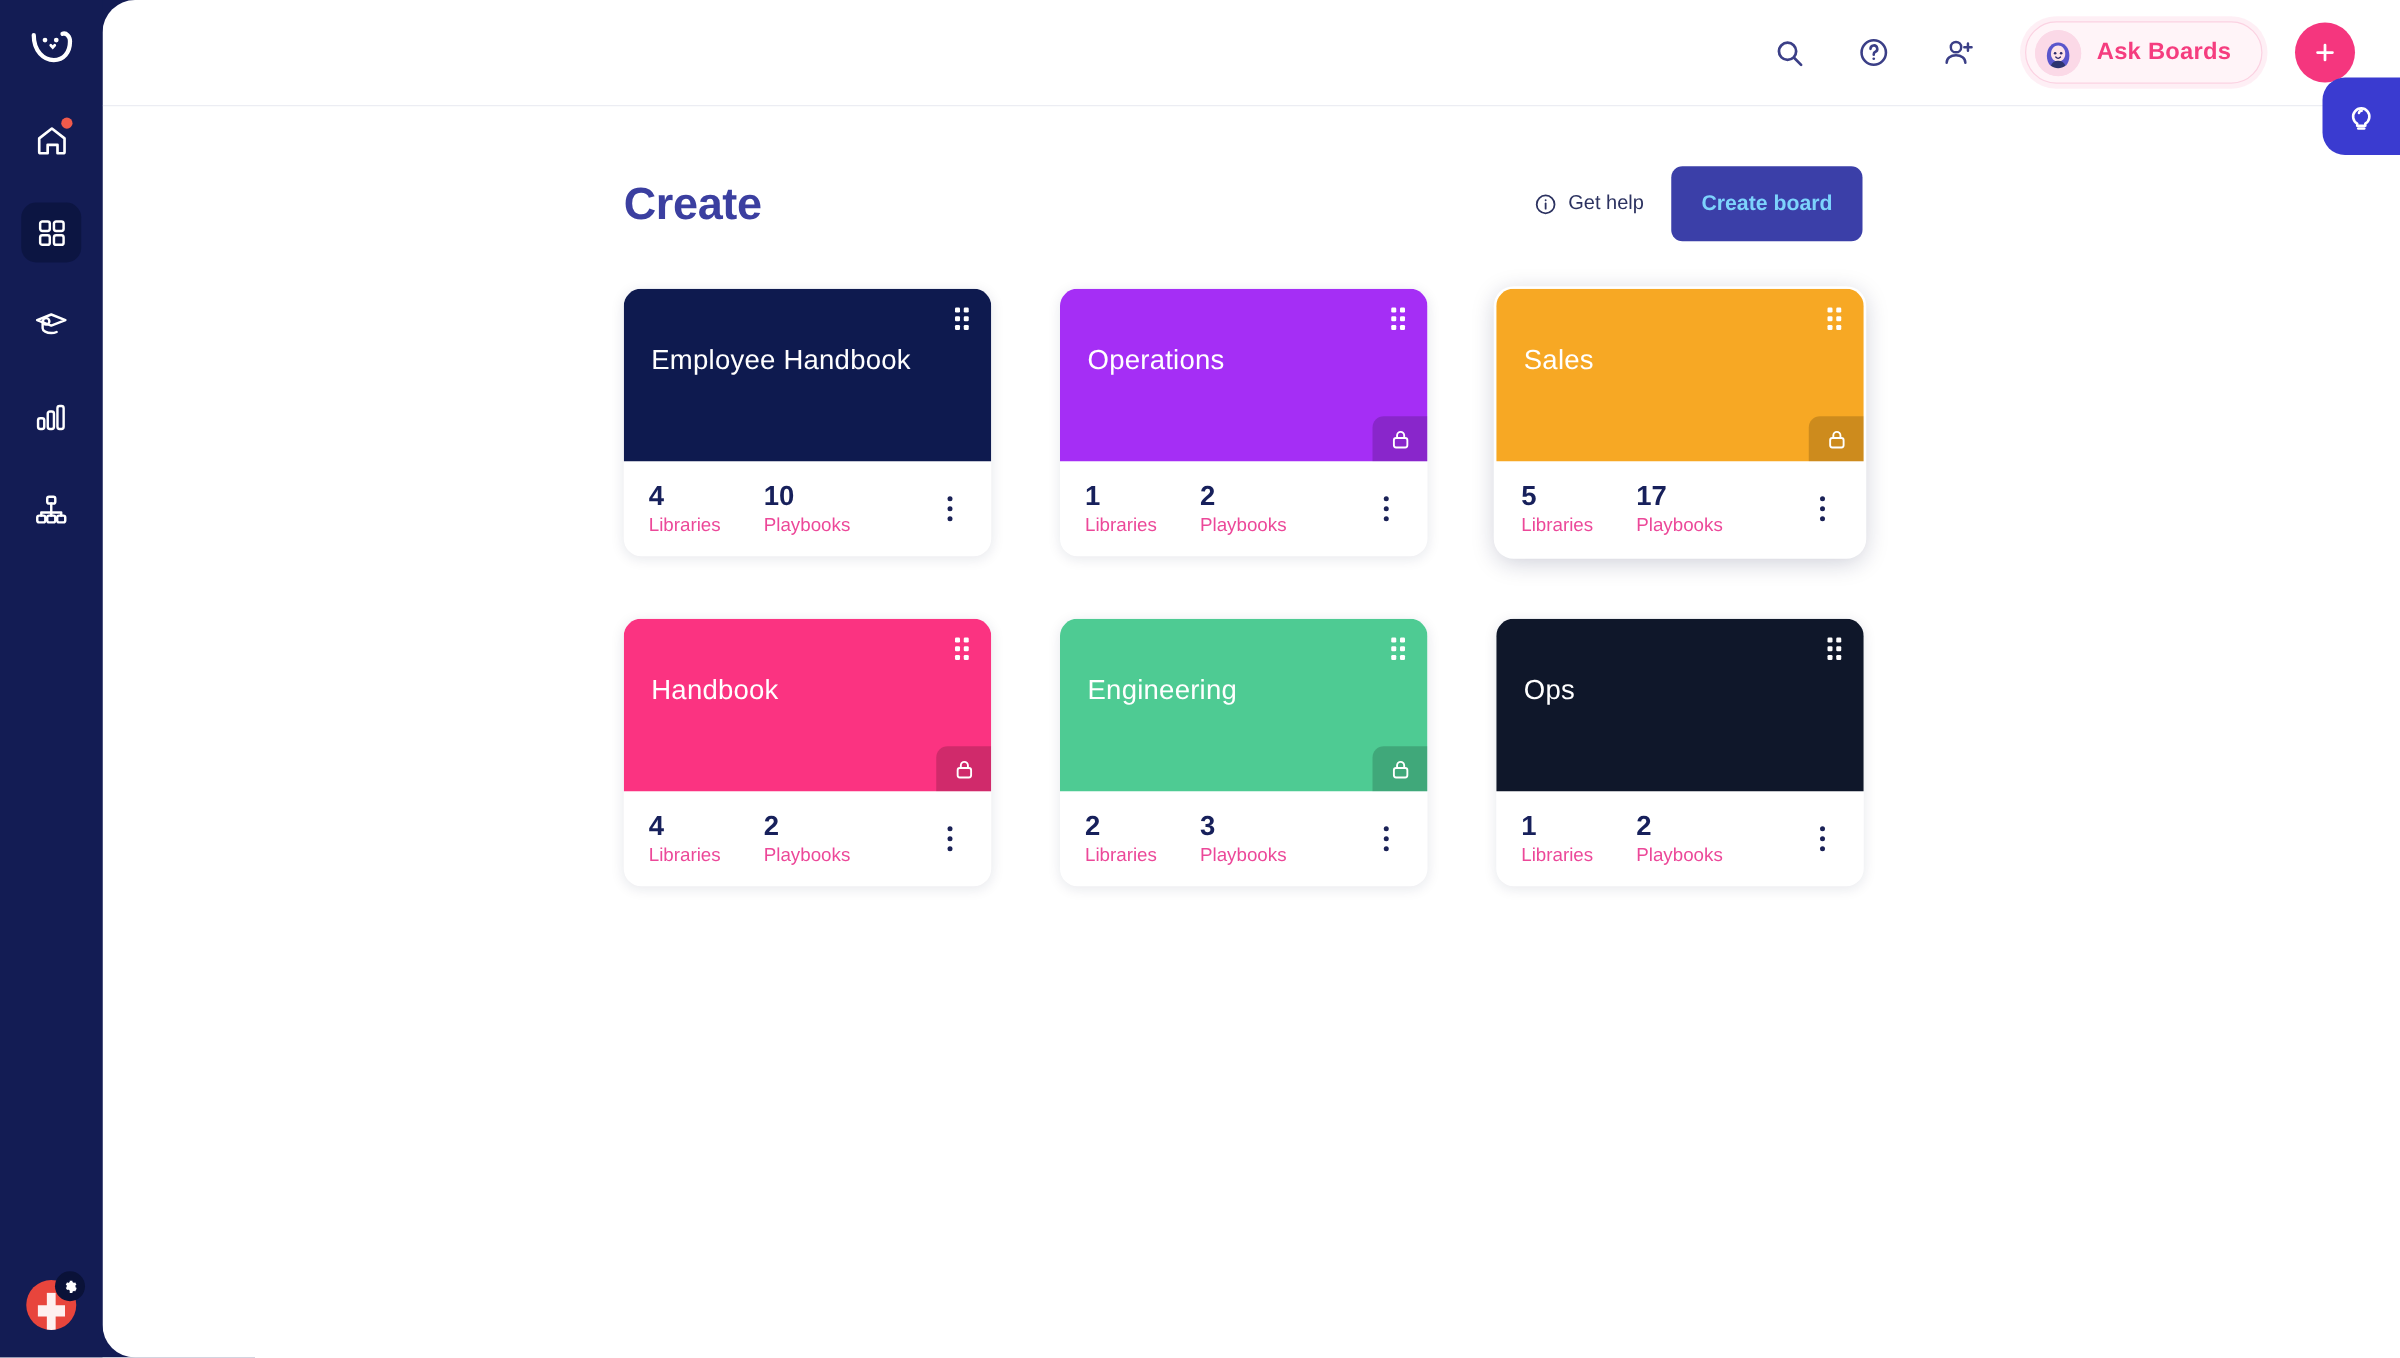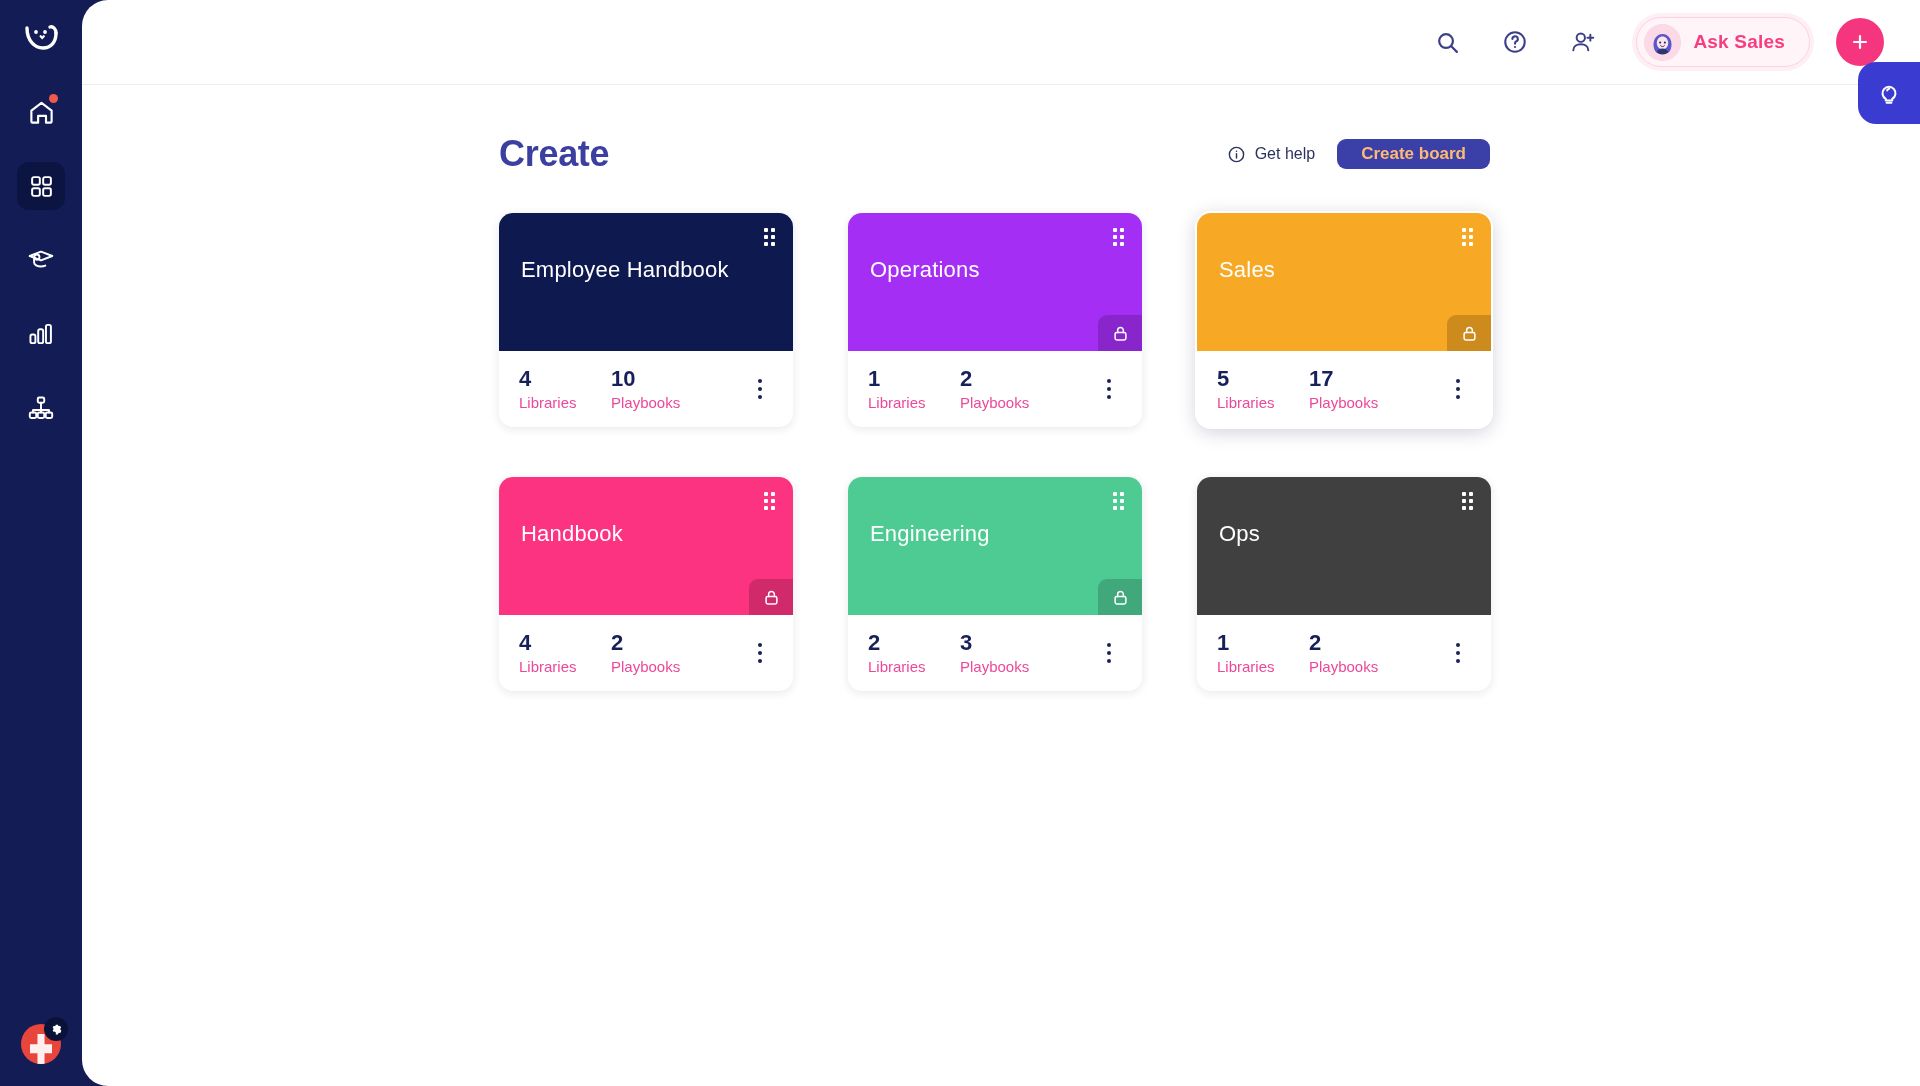--- a/index.html
+++ b/index.html
@@ -110,22 +110,22 @@
   
   .content { padding: 48px 0 0 417px; }
   .head-row {
     width: 991px; display: flex; align-items: center;
     justify-content: space-between; margin-bottom: 38px;
   }
   .page-title { font-size: 36px; font-weight: 700; color: #3B3FA0; letter-spacing: -.3px; }
   .head-actions { display: flex; align-items: center; gap: 22px; }
   .get-help { display: flex; align-items: center; gap: 9px; color: #2C3260; font-size: 16px; cursor: pointer; }
   .create-board {
-    background: #3B3FA8; color: #fdba74; border: none;
-    height: 30px; padding: 0 24px; border-radius: 9px;
+    background: #3B3FA8; color: #7dd3fc; border: none;
+    height: 60px; padding: 0 24px; border-radius: 9px;
     font-size: 17px; font-weight: 700; cursor: pointer;
     font-family: "Liberation Sans", sans-serif;
   }
 
   .grid {
     width: 1000px;
     display: grid;
     grid-template-columns: repeat(3, 294px);
     column-gap: 55px; row-gap: 50px;
   }
@@ -290,21 +290,21 @@
           <svg width="37" height="37" viewBox="0 0 37 37">
             <circle cx="18.5" cy="18.5" r="18.5" fill="#FBD9E7"></circle>
             <path d="M9.5 20.5c0-6.4 3.9-10.6 9-10.6s9 4.2 9 10.6c0 3.2-1 6-2.6 7.8H12.1c-1.6-1.8-2.6-4.6-2.6-7.8z" fill="#5A56CC"></path>
             <path d="M12.8 19c0-4 2.6-6.6 5.7-6.6S24.2 15 24.2 19c0 3.6-2.4 6.3-5.7 6.3S12.8 22.6 12.8 19z" fill="#FDE4E9"></path>
             <circle cx="16.1" cy="18.6" r="1.05" fill="#2C2A6B"></circle>
             <circle cx="20.9" cy="18.6" r="1.05" fill="#2C2A6B"></circle>
             <path d="M16.6 21.6c.6.7 1.2 1 1.9 1s1.3-.3 1.9-1" stroke="#2C2A6B" stroke-width="1" fill="none" stroke-linecap="round"></path>
             <path d="M12.6 28.6c.9-2.6 3.1-4.1 5.9-4.1s5 1.5 5.9 4.1c-1.7 1.2-3.7 1.9-5.9 1.9s-4.2-.7-5.9-1.9z" fill="#2E3470"></path>
           </svg>
         </div>
-        <span class="ask-alice-label">Ask Sales</span>
+        <span class="ask-alice-label">Ask Boards</span>
       </div>
 
       <button class="plus-btn">
         <svg width="22" height="22" viewBox="0 0 24 24" fill="none" stroke="#fff" stroke-width="2.4" stroke-linecap="round">
           <path d="M12 5.5 v13 M5.5 12 h13"></path>
         </svg>
       </button>
     </header>
 
     <div class="content">
@@ -483,21 +483,21 @@
                 <div class="stat-lbl">Playbooks</div>
               </div>
               <span class="kebab">
                 <i></i>
                 <i></i>
                 <i></i>
               </span>
             </div>
           </div>
           <div class="card">
-            <div class="card-head" style="background:#404040">
+            <div class="card-head" style="background:#0f172a">
               <span class="drag-handle">
                 <i></i>
                 <i></i>
                 <i></i>
                 <i></i>
                 <i></i>
                 <i></i>
               </span>
               <div class="card-title">Ops</div>
             </div>

